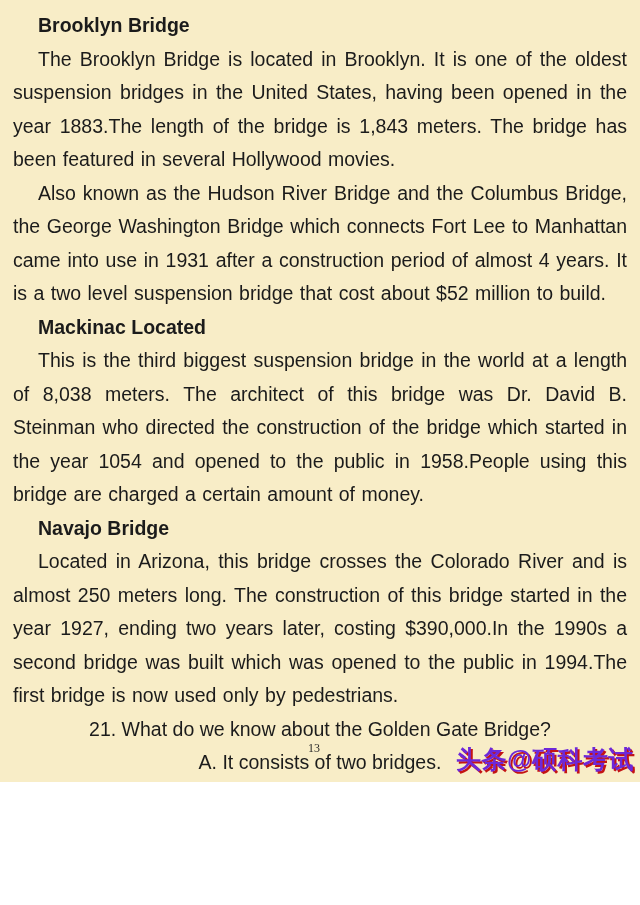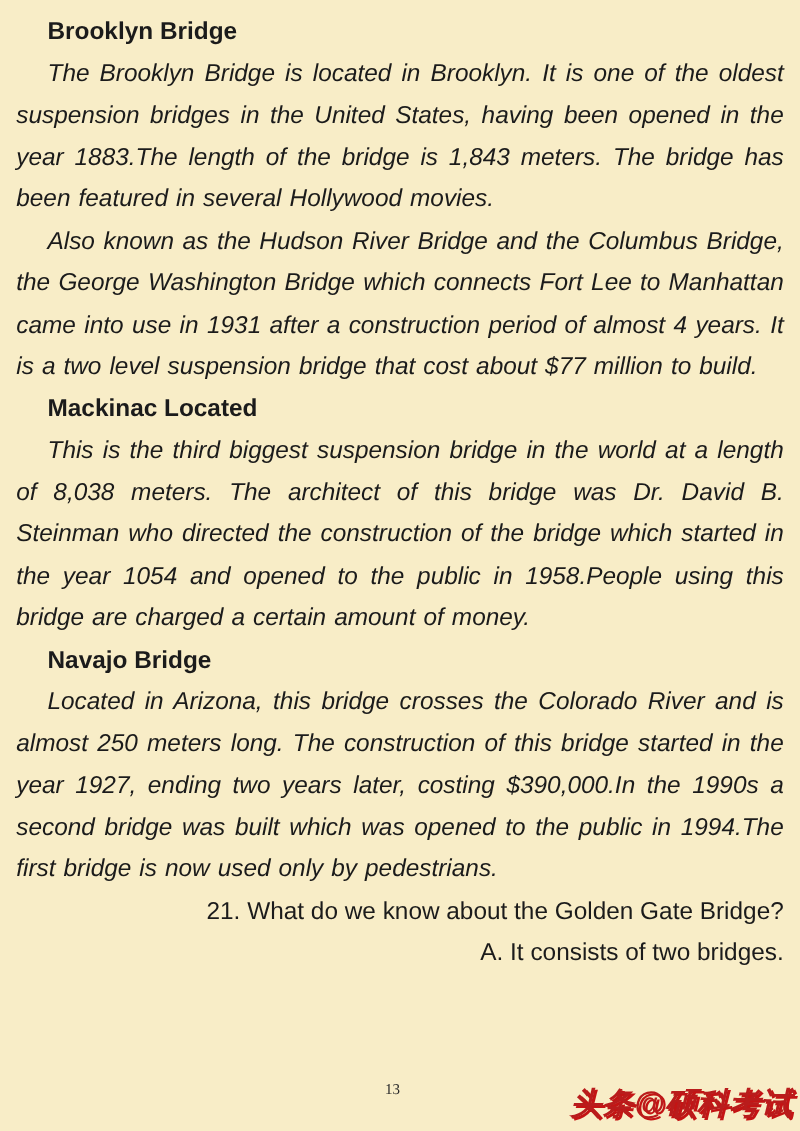--- a/index.html
+++ b/index.html
@@ -2,21 +2,21 @@
 <html><head>
 <meta charset="utf-8">
 <style>
   html, body {
     margin: 0;
     padding: 0;
   }
   .page {
     position: relative;
     width: 640px;
-    height: 905px;
+    height: 782px;
     background: #F8EDC7;
     overflow: hidden;
     font-family: "Liberation Sans", "DejaVu Sans", sans-serif;
     color: #1B1B1B;
   }
   .content {
     padding: 9px 13px 0 13px;
     font-size: 19.5px;
     line-height: 33.5px;
   }
@@ -26,62 +26,60 @@
     margin: 0;
     font-size: 19.5px;
     line-height: 33.5px;
   }
   .section-body {
     margin: 0;
     text-align: justify;
     text-align-last: left;
     text-indent: 25px;
     word-spacing: 1px;
-    font-style: italic;
   }
   .question-line, .option-line {
     margin: 0;
-    text-align: right;
+    text-align: center;
   }
   .page-number {
     position: absolute;
     left: 0;
     right: 12px;
     bottom: 26px;
     text-align: center;
     font-family: "Liberation Serif", "DejaVu Serif", serif;
     font-size: 12px;
     color: #2A2A2A;
   }
   .watermark {
     position: absolute;
     right: 6px;
     bottom: 6px;
     font-size: 25px;
     font-weight: 700;
     letter-spacing: 0.5px;
-    color: #b91c1c;
+    color: #6d28d9;
     text-shadow: 2px 2px 0 #C41414;
     white-space: nowrap;
-    font-style: italic;
   }
 </style>
 </head>
 <body>
 
 <div class="page">
   <div class="content">
 
     <div>
       <p class="section-heading">Brooklyn Bridge</p>
       <p class="section-body">The Brooklyn Bridge is located in Brooklyn. It is one of the oldest suspension bridges in the United States, having been opened in the year 1883.The length of the bridge is 1,843 meters. The bridge has been featured in several Hollywood movies.</p>
     </div>
 
     <div>
-      <p class="section-body">Also known as the Hudson River Bridge and the Columbus Bridge, the George Washington Bridge which connects Fort Lee to Manhattan came into use in 1931 after a construction period of almost 4 years. It is a two level suspension bridge that cost about $77 million to build.</p>
+      <p class="section-body">Also known as the Hudson River Bridge and the Columbus Bridge, the George Washington Bridge which connects Fort Lee to Manhattan came into use in 1931 after a construction period of almost 4 years. It is a two level suspension bridge that cost about $52 million to build.</p>
     </div>
 
     <div>
       <p class="section-heading">Mackinac Located</p>
       <p class="section-body">This is the third biggest suspension bridge in the world at a length of 8,038 meters. The architect of this bridge was Dr. David B. Steinman who directed the construction of the bridge which started in the year 1054 and opened to the public in 1958.People using this bridge are charged a certain amount of money.</p>
     </div>
 
     <div>
       <p class="section-heading">Navajo Bridge</p>
       <p class="section-body">Located in Arizona, this bridge crosses the Colorado River and is almost 250 meters long. The construction of this bridge started in the year 1927, ending two years later, costing $390,000.In the 1990s a second bridge was built which was opened to the public in 1994.The first bridge is now used only by pedestrians.</p>

